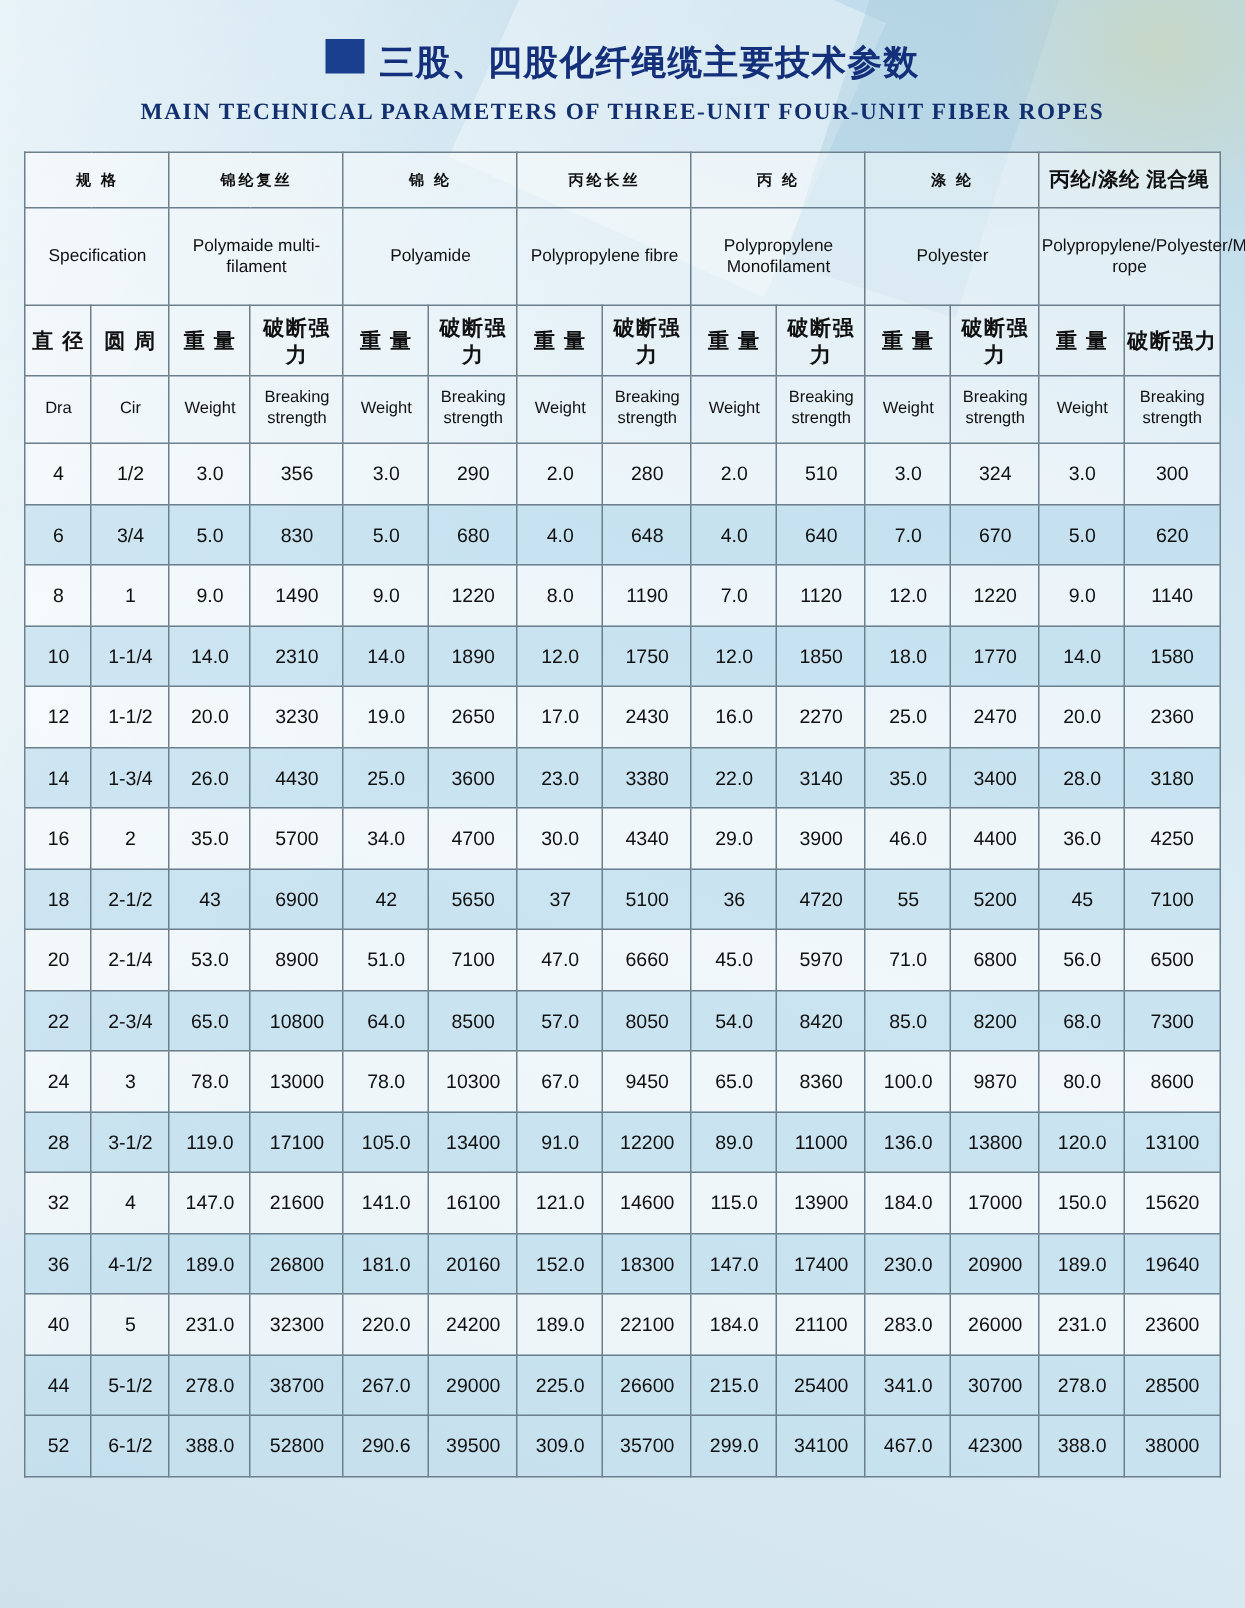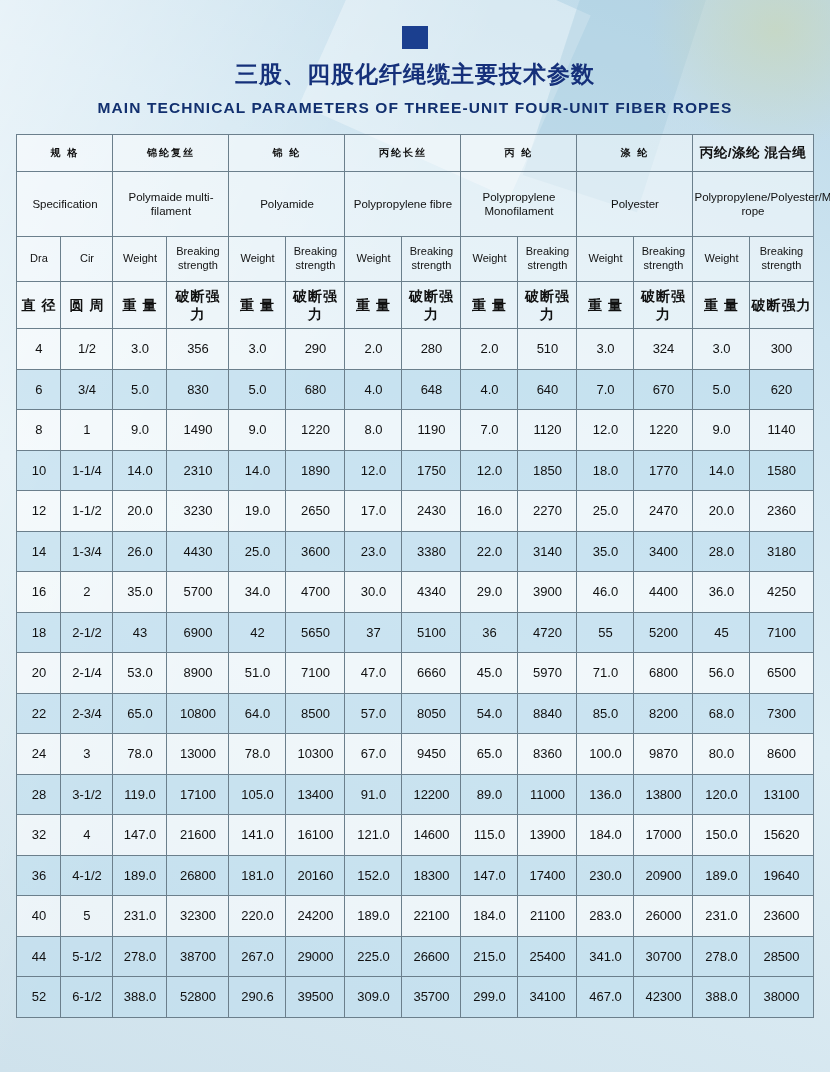--- a/index.html
+++ b/index.html
@@ -49,41 +49,40 @@
     position: relative;
     z-index: 2;
     padding: 0;
   }
   .title-block {
     padding: 26px 0 4px 0;
     text-align: center;
   }
   .title-cn-wrap {
     display: flex;
-    align-items: center;
+    align-items: flex-start;
     justify-content: center;
     gap: 10px;
-    flex-direction: column;
   }
   .title-bar {
     width: 26px;
     height: 23px;
     background: #1b3f8f;
     display: inline-block;
   }
   .title-cn {
     font-family: "DejaVu Sans", sans-serif;
     font-size: 23px;
     font-weight: bold;
     color: #15307a;
     letter-spacing: 1px;
   }
   .title-en {
     margin-top: 9px;
-    font-family: Liberation Sans, sans-serif;
+    font-family: Liberation Serif, serif;
     font-size: 15.5px;
     font-weight: bold;
     color: #12306f;
     letter-spacing: 1.1px;
   }
 
   table.params {
     border-collapse: collapse;
     margin: 13px auto 0 auto;
     width: 796px;
@@ -199,51 +198,51 @@
       <tr>
         <td class="hdr-en" colspan="2">Specification</td>
         <td class="hdr-en" colspan="2">Polymaide multi-filament</td>
         <td class="hdr-en" colspan="2">Polyamide</td>
         <td class="hdr-en" colspan="2">Polypropylene fibre</td>
         <td class="hdr-en" colspan="2">Polypropylene Monofilament</td>
         <td class="hdr-en" colspan="2">Polyester</td>
         <td class="hdr-en" colspan="2">Polypropylene/Polyester/Mixed rope</td>
       </tr>
       <tr>
+        <td class="hdr-cn2">直 径</td>
+        <td class="hdr-cn2">圆 周</td>
+        <td class="hdr-cn2">重 量</td>
+        <td class="hdr-cn2">破断强力</td>
+        <td class="hdr-cn2">重 量</td>
+        <td class="hdr-cn2">破断强力</td>
+        <td class="hdr-cn2">重 量</td>
+        <td class="hdr-cn2">破断强力</td>
+        <td class="hdr-cn2">重 量</td>
+        <td class="hdr-cn2">破断强力</td>
+        <td class="hdr-cn2">重 量</td>
+        <td class="hdr-cn2">破断强力</td>
+        <td class="hdr-cn2">重 量</td>
+        <td class="hdr-cn2">破断强力</td>
+      </tr>
+      <tr>
         <td class="hdr-en2">Dra</td>
         <td class="hdr-en2">Cir</td>
         <td class="hdr-en2">Weight</td>
         <td class="hdr-en2">Breaking strength</td>
         <td class="hdr-en2">Weight</td>
         <td class="hdr-en2">Breaking strength</td>
         <td class="hdr-en2">Weight</td>
         <td class="hdr-en2">Breaking strength</td>
         <td class="hdr-en2">Weight</td>
         <td class="hdr-en2">Breaking strength</td>
         <td class="hdr-en2">Weight</td>
         <td class="hdr-en2">Breaking strength</td>
         <td class="hdr-en2">Weight</td>
         <td class="hdr-en2">Breaking strength</td>
       </tr>
-      <tr>
-        <td class="hdr-cn2">直 径</td>
-        <td class="hdr-cn2">圆 周</td>
-        <td class="hdr-cn2">重 量</td>
-        <td class="hdr-cn2">破断强力</td>
-        <td class="hdr-cn2">重 量</td>
-        <td class="hdr-cn2">破断强力</td>
-        <td class="hdr-cn2">重 量</td>
-        <td class="hdr-cn2">破断强力</td>
-        <td class="hdr-cn2">重 量</td>
-        <td class="hdr-cn2">破断强力</td>
-        <td class="hdr-cn2">重 量</td>
-        <td class="hdr-cn2">破断强力</td>
-        <td class="hdr-cn2">重 量</td>
-        <td class="hdr-cn2">破断强力</td>
-      </tr>
     </thead>
     <tbody id="table-body">
         <tr class="data odd">
           <td>4</td>
           <td>1/2</td>
           <td>3.0</td>
           <td>356</td>
           <td>3.0</td>
           <td>290</td>
           <td>2.0</td>
@@ -386,21 +385,21 @@
         <tr class="data even">
           <td>22</td>
           <td>2-3/4</td>
           <td>65.0</td>
           <td>10800</td>
           <td>64.0</td>
           <td>8500</td>
           <td>57.0</td>
           <td>8050</td>
           <td>54.0</td>
-          <td>8840</td>
+          <td>8420</td>
           <td>85.0</td>
           <td>8200</td>
           <td>68.0</td>
           <td>7300</td>
         </tr>
         <tr class="data odd">
           <td>24</td>
           <td>3</td>
           <td>78.0</td>
           <td>13000</td>

